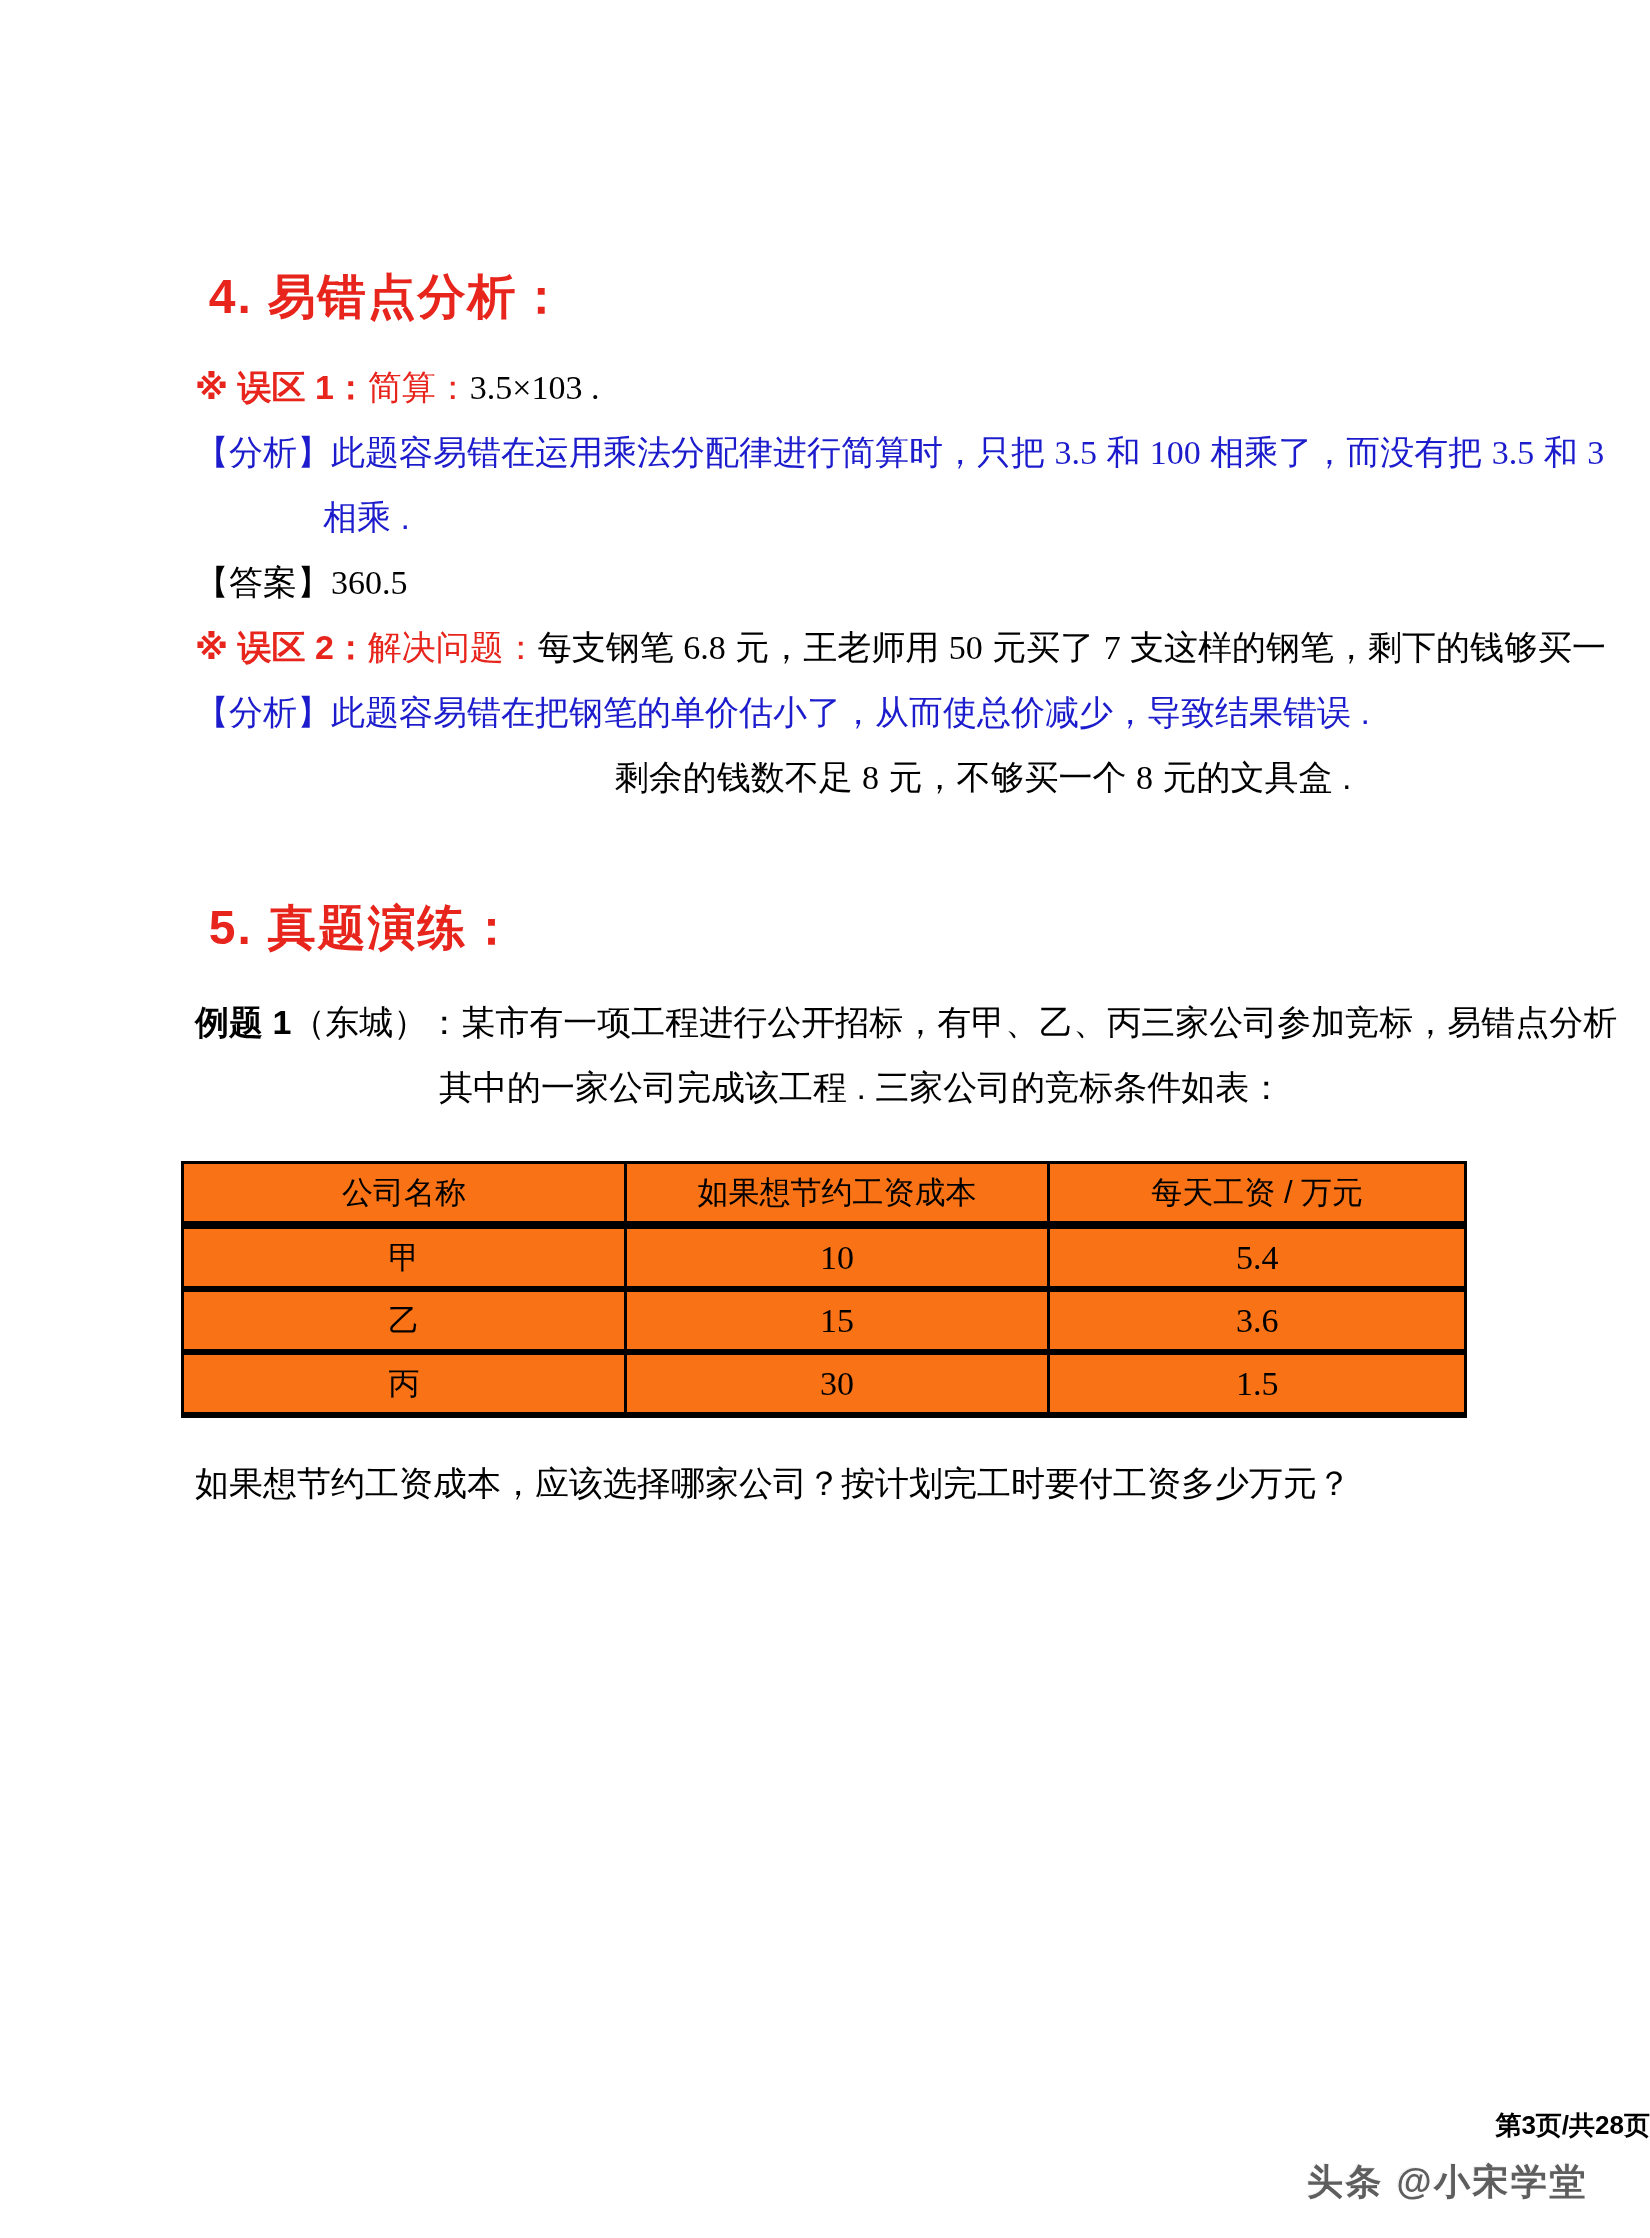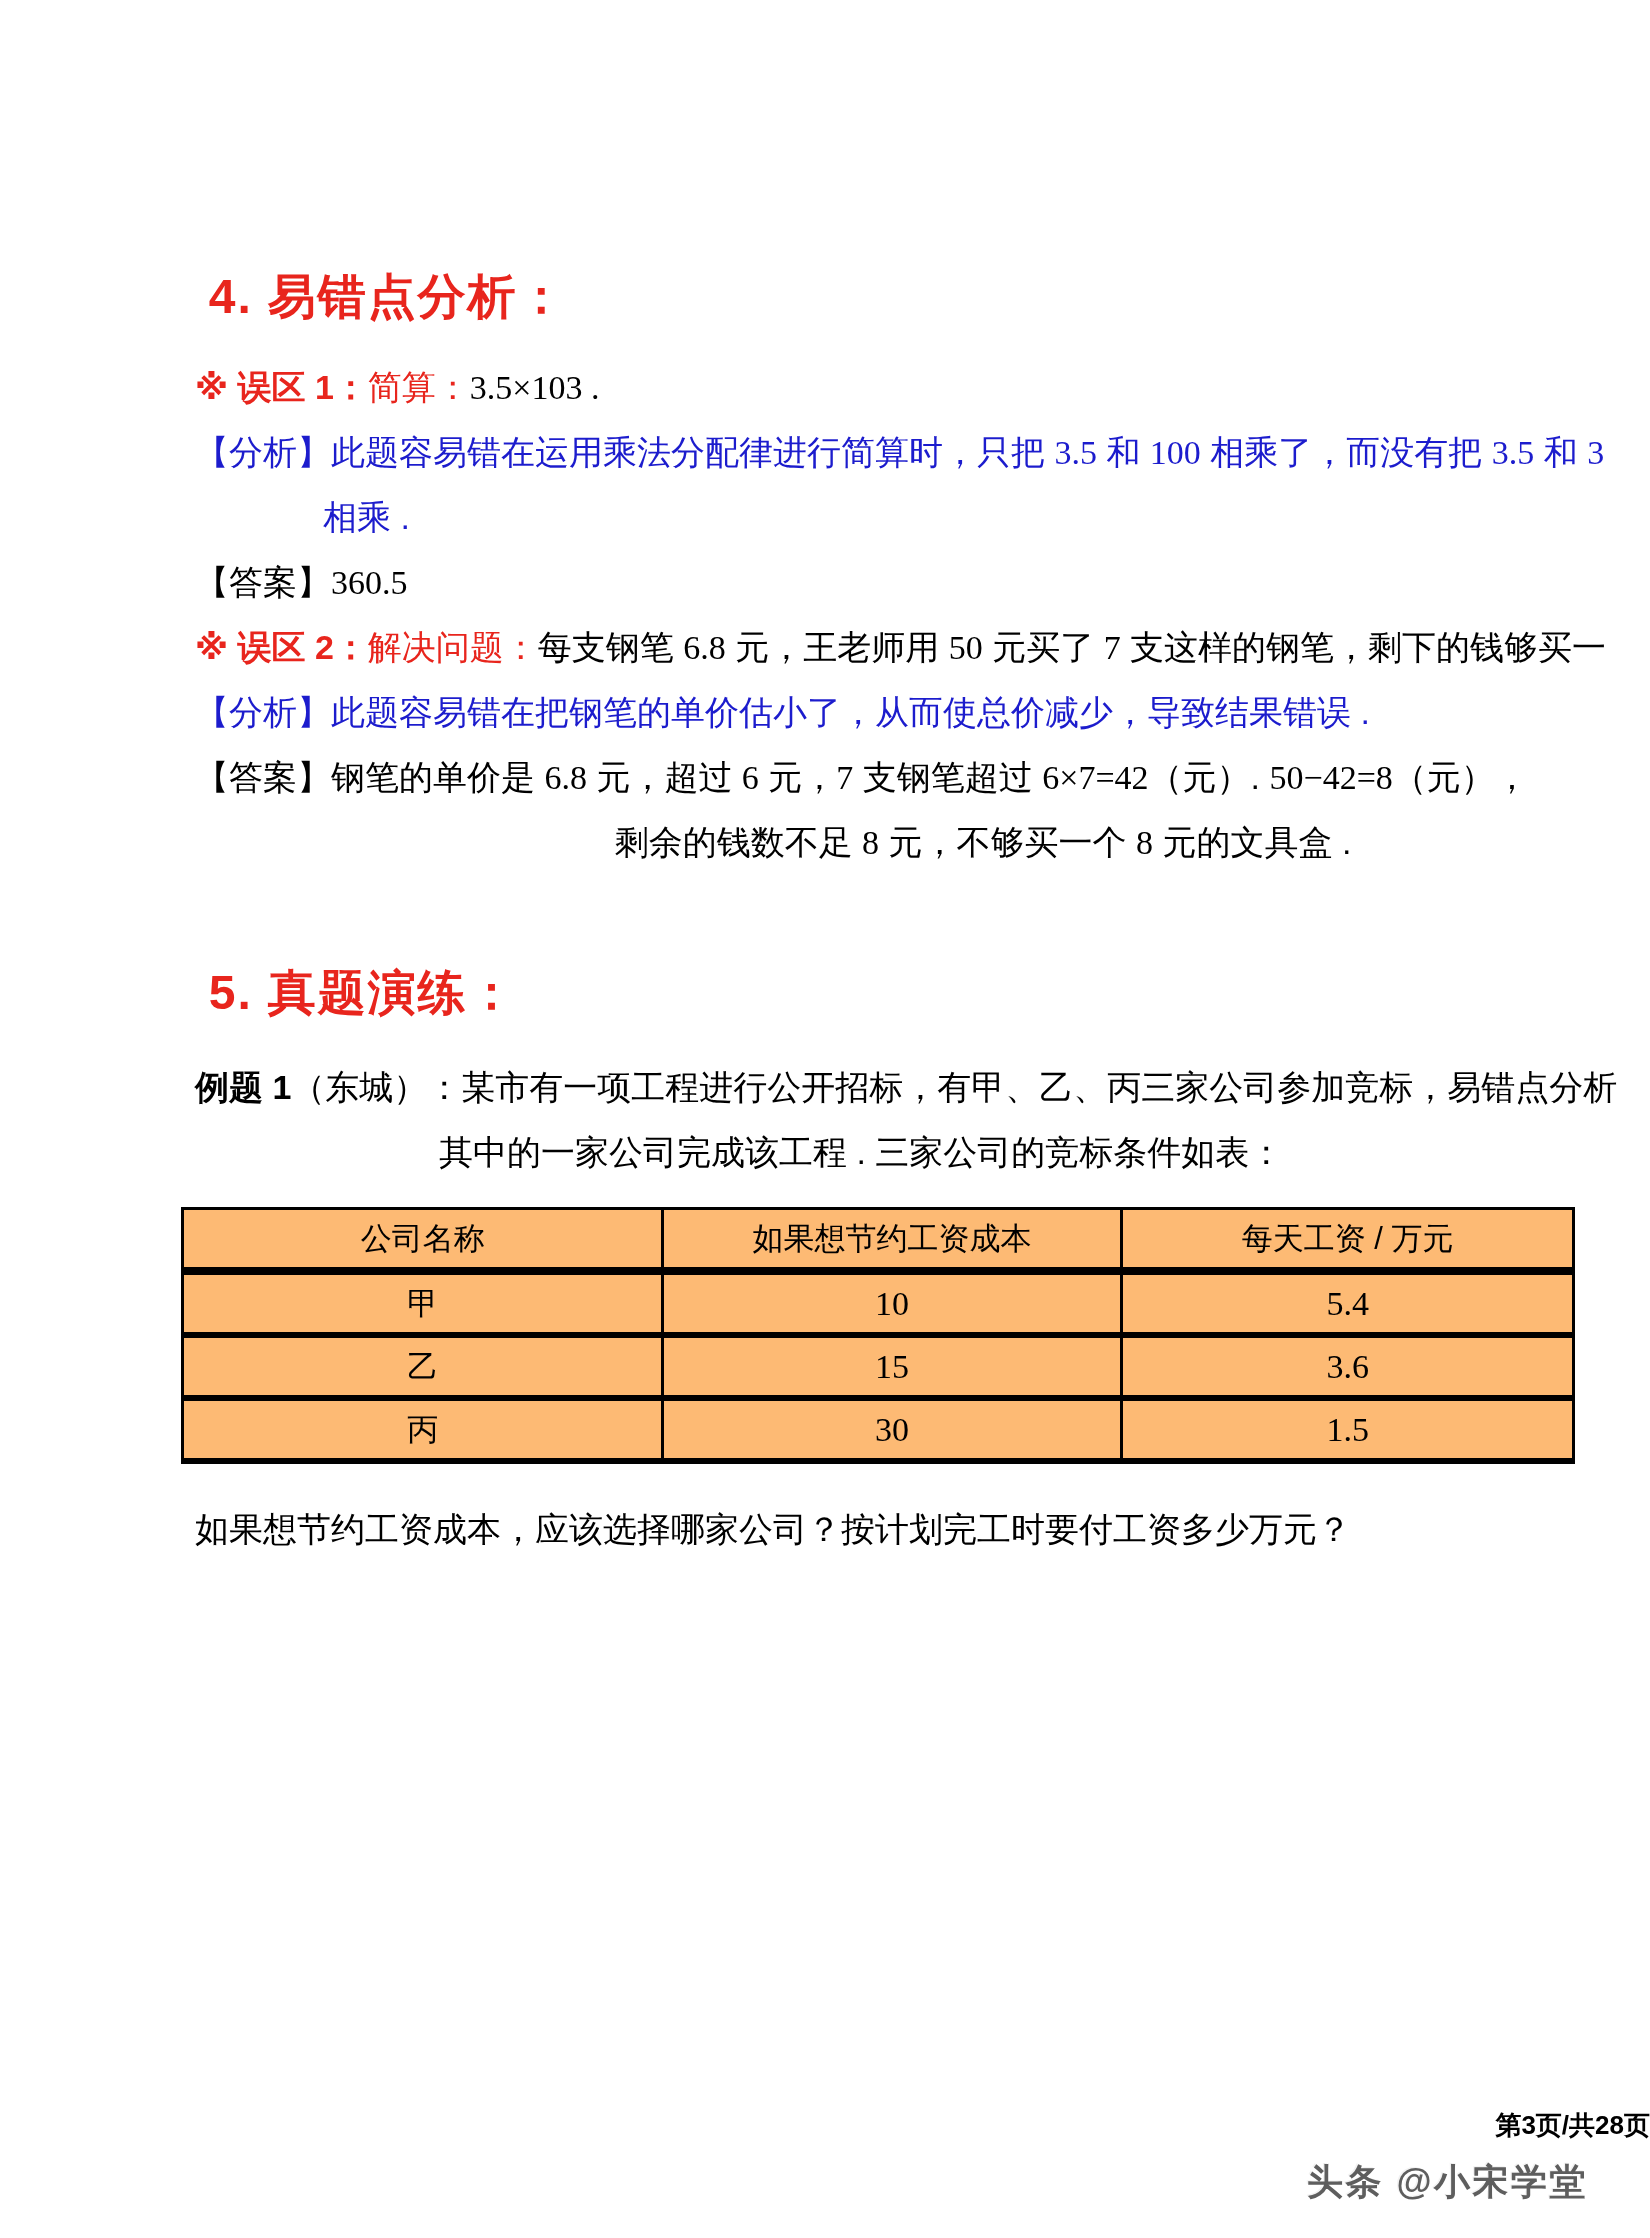--- a/index.html
+++ b/index.html
@@ -46,23 +46,23 @@
   .seg.m{font-family:"Liberation Serif","DejaVu Serif",serif;color:#000;}
   .seg.mb{font-family:"Liberation Serif","DejaVu Serif",serif;color:var(--blue);}
   .ind-a{padding-left:128px;}
   .ind-b{padding-left:151px;}
   .ind-c{padding-left:121px;text-align:center;}
   .ind-d{padding-left:244px;}
   .question{margin-top:33px;}
   table.bid-table{
     border-collapse:collapse;
     table-layout:fixed;
-    width:1394px;
-    margin:22px 0 0 -13.8px;
-    background:#fdba74;
+    width:1286px;
+    margin:41px 0 0 -13.8px;
+    background:#f97316;
   }
   table.bid-table th,
   table.bid-table td{
     border:3.8px solid #000;
     text-align:center;
     vertical-align:middle;
     height:57px;
     padding:0;
     font-size:31px;
     font-weight:normal;
@@ -110,21 +110,20 @@
   <div class="content">
 
     <div class="sec-heading">4. 易错点分析：</div>
 
     <div class="line"><span class="seg rb">※ 误区 1：</span><span class="seg r">简算：</span><span class="seg m">3.5×103 .</span></div>
     <div class="line"><span class="seg b">【分析】此题容易错在运用乘法分配律进行简算时，只把 </span><span class="seg mb">3.5</span><span class="seg b"> 和 </span><span class="seg mb">100</span><span class="seg b"> 相乘了，而没有把 </span><span class="seg mb">3.5</span><span class="seg b"> 和 </span><span class="seg mb">3</span></div>
     <div class="line ind-a"><span class="seg b">相乘 .</span></div>
     <div class="line"><span class="seg k">【答案】</span><span class="seg m">360.5</span></div>
     <div class="line"><span class="seg rb">※ 误区 2：</span><span class="seg r">解决问题：</span><span class="seg k">每支钢笔 </span><span class="seg m">6.8</span><span class="seg k"> 元，王老师用 </span><span class="seg m">50</span><span class="seg k"> 元买了 </span><span class="seg m">7</span><span class="seg k"> 支这样的钢笔，剩下的钱够买一</span></div>
     <div class="line"><span class="seg b">【分析】此题容易错在把钢笔的单价估小了，从而使总价减少，导致结果错误 .</span></div>
-    <div class="line"><span class="seg k">【答案】钢笔的单价是 </span><span class="seg m">6.8</span><span class="seg k"> 元，超过 </span><span class="seg m">6</span><span class="seg k"> 元，</span><span class="seg m">7</span><span class="seg k"> 支钢笔超过 </span><span class="seg m">6×7=42</span><span class="seg k">（元）. </span><span class="seg m">50−42=8</span><span class="seg k">（元），</span></div>
     <div class="line ind-c"><span class="seg k">剩余的钱数不足 </span><span class="seg m">8</span><span class="seg k"> 元，不够买一个 </span><span class="seg m">8</span><span class="seg k"> 元的文具盒 .</span></div>
 
     <div class="sec-heading second">5. 真题演练：</div>
 
     <div class="line"><span class="seg bd">例题 1</span><span class="seg k">（东城）：某市有一项工程进行公开招标，有甲、乙、丙三家公司参加竞标，易错点分析</span></div>
     <div class="line ind-d"><span class="seg k">其中的一家公司完成该工程 . 三家公司的竞标条件如表：</span></div>
 
     <table class="bid-table">
       <colgroup>
         <col style="width:34.5%">

